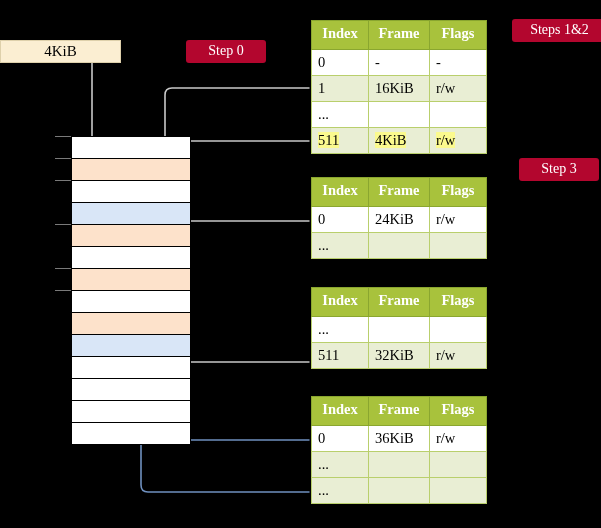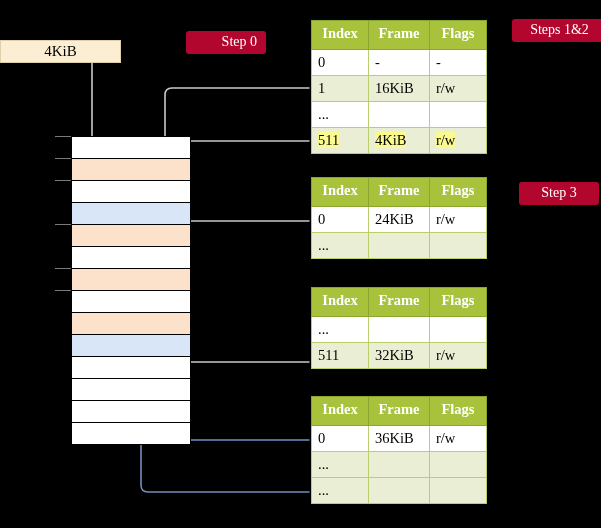--- a/index.html
+++ b/index.html
@@ -133,25 +133,25 @@
 
     <path d="M311,440 L168,440 Q160,440 160,433 L160,340 L160,334" fill="none" stroke="#6f90bf" stroke-width="1.6" marker-end="url(#ab)"></path>
 
     <path d="M311,492 L148,492 Q141,492 141,485 L141,216 L141,210" fill="none" stroke="#6f90bf" stroke-width="1.6" marker-end="url(#ab)"></path>
   </svg>
 
   <div class="frame-box" style="left:0px;top:40px;width:121px;height:23px;">
     <span>4KiB</span>
   </div>
 
-  <div class="badge" style="left:186px;top:31px;width:62px;text-align:right;">Step 0</div>
+  <div class="badge" style="left:186px;top:40px;width:62px;">Step 0</div>
 
   <div class="badge" style="left:512px;top:19px;width:77px;">Steps 1&amp;2</div>
 
-  <div class="badge" style="left:519px;top:158px;width:62px;margin-top:24px;">Step 3</div>
+  <div class="badge" style="left:519px;top:158px;width:62px;">Step 3</div>
 
 
   <div class="tick" style="top:136px;"></div>
   <div class="tick" style="top:158px;"></div>
   <div class="tick" style="top:180px;"></div>
   <div class="tick" style="top:224px;"></div>
   <div class="tick" style="top:268px;"></div>
   <div class="tick" style="top:290px;"></div>
 
   <div class="memcol">

